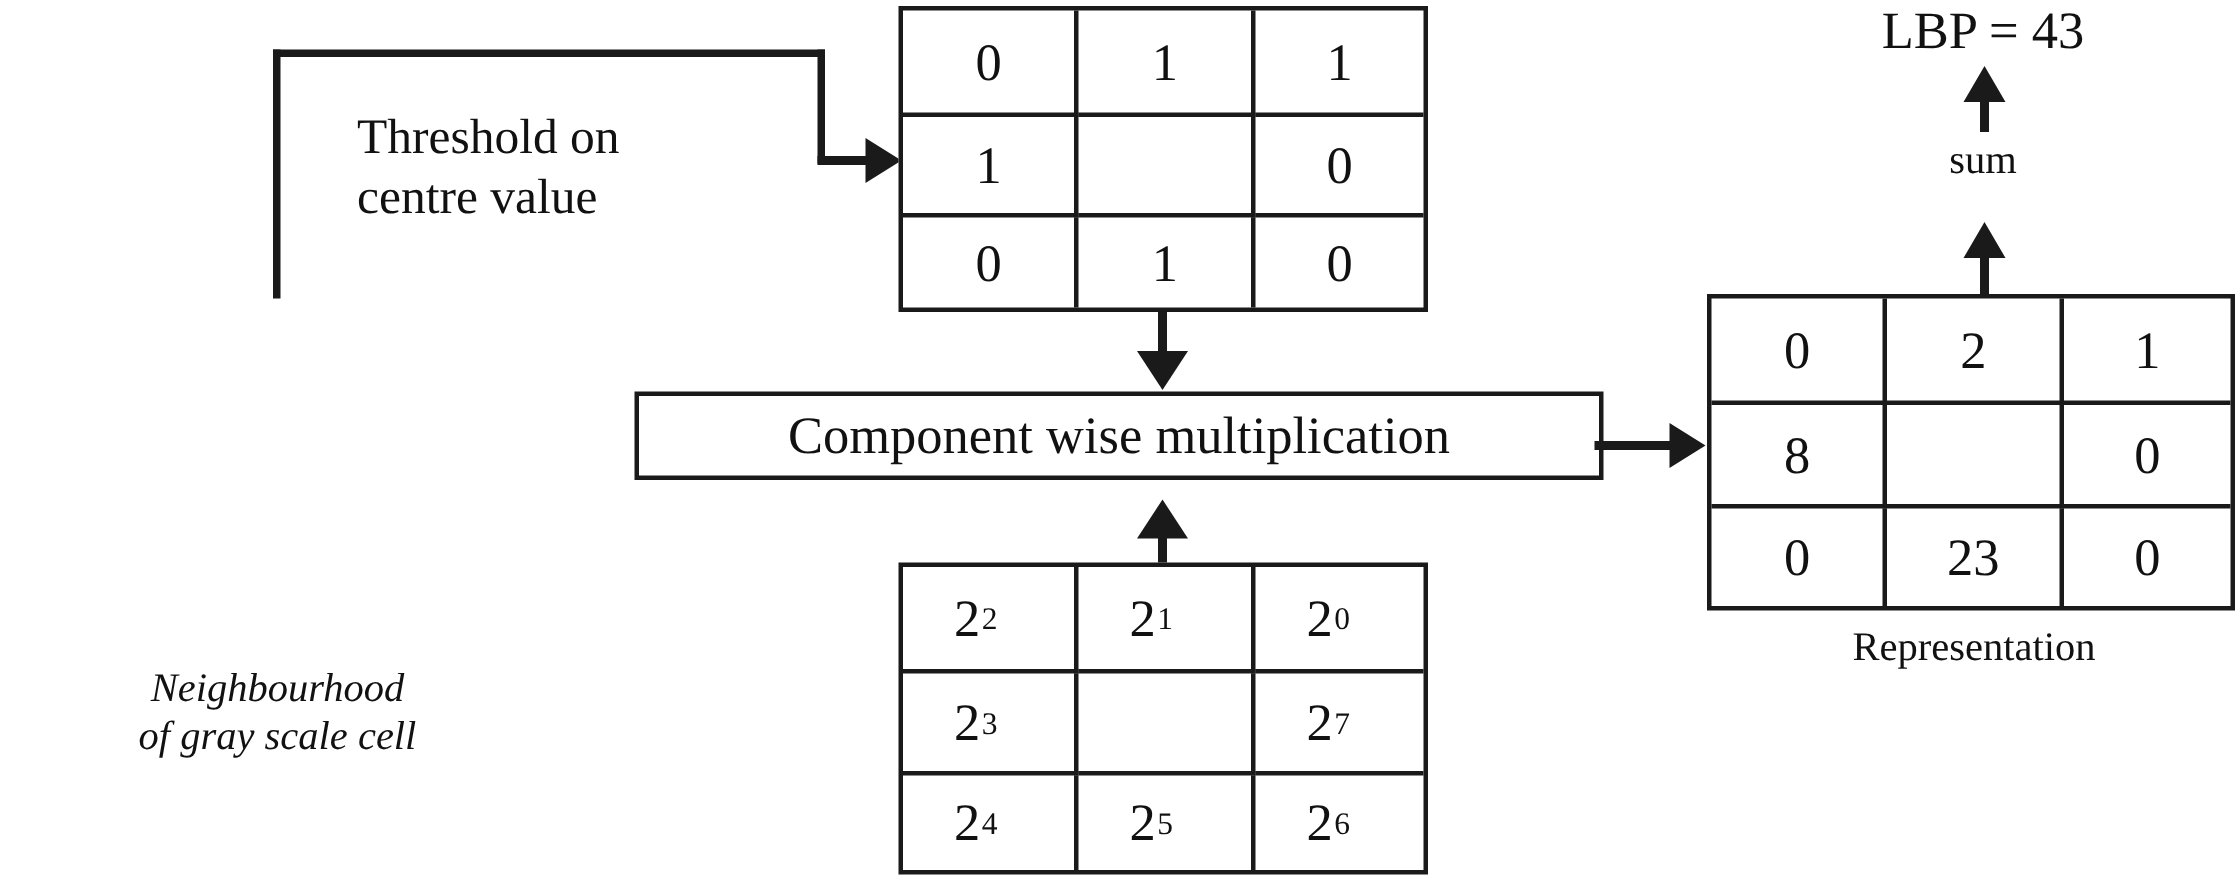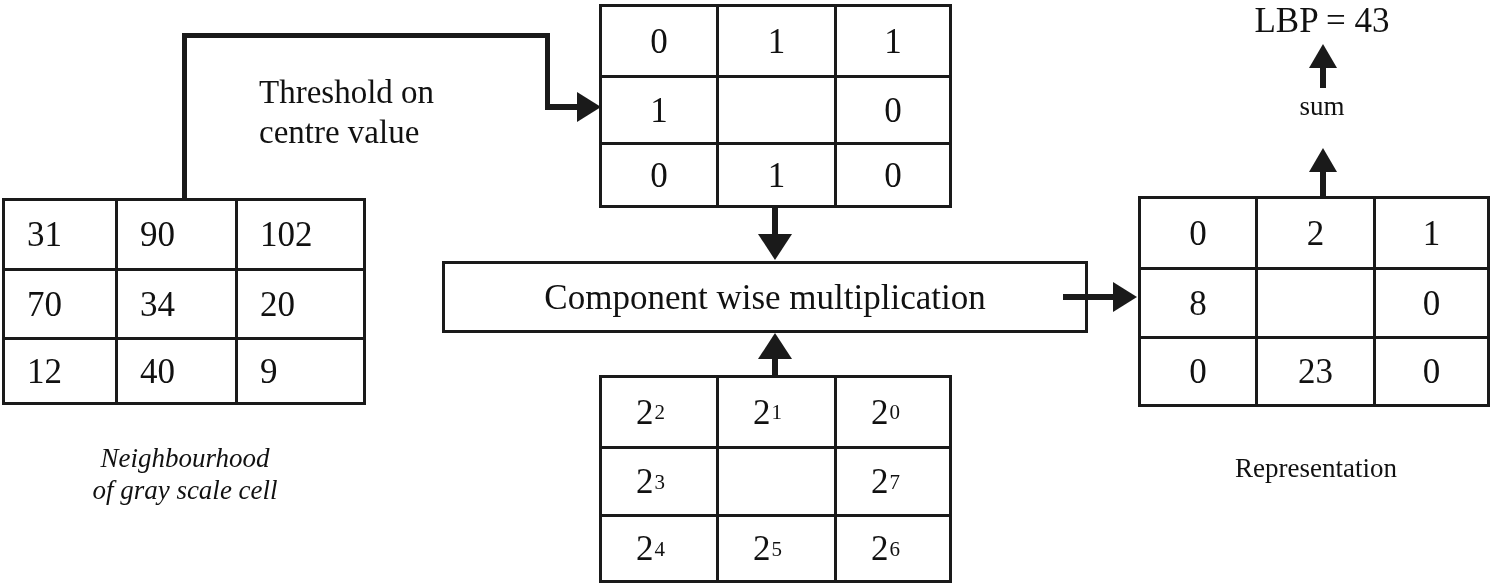--- a/index.html
+++ b/index.html
@@ -112,63 +112,52 @@
     border-left: 14px solid transparent;
     border-right: 14px solid transparent;
     border-bottom: 24px solid #1a1a1a;
   }
 </style>
 </head>
 <body>
 
 <div id="canvas">
 
-  <div class="grid align-left" style="left:2px; top:198px; width:364px; height:207px; --c1:113px; --c2:120px; --r1:70px; --r2:69px;">
-    <div class="cell c1 r1">31</div>
-    <div class="cell c2 r1">90</div>
-    <div class="cell c3 r1">102</div>
-    <div class="cell c1 r2">70</div>
-    <div class="cell c2 r2">34</div>
-    <div class="cell c3 r2">20</div>
-    <div class="cell c1 r3">12</div>
-    <div class="cell c2 r3">40</div>
-    <div class="cell c3 r3">9</div>
-  </div>
 
   <div class="caption" style="left:0px; top:443px; width:370px;font-style:italic;">Neighbourhood
 of gray scale cell</div>
 
   <div class="ln" style="left:182px; top:33px; width:5px; height:166px;"></div>
 
   <div class="ln" style="left:182px; top:33px; width:368px; height:5px;"></div>
 
   <div class="ln" style="left:545px; top:33px; width:5px; height:76px;"></div>
 
   <div class="ln" style="left:545px; top:104px; width:36px; height:6px;"></div>
   <div class="tri tri-right" style="left:577px; top:92px;"></div>
 
-  <div class="label-inline" style="left:238px; top:73px; width:300px;margin-left:21px;">Threshold on
+  <div class="label-inline" style="left:238px; top:73px; width:300px;">Threshold on
 centre value</div>
 
   <div class="grid align-center" style="left:599px; top:4px; width:353px; height:204px; --c1:117px; --c2:118px; --r1:71px; --r2:67px;">
     <div class="cell c1 r1">0</div>
     <div class="cell c2 r1">1</div>
     <div class="cell c3 r1">1</div>
     <div class="cell c1 r2">1</div>
     <div class="cell c2 r2"></div>
     <div class="cell c3 r2">0</div>
     <div class="cell c1 r3">0</div>
     <div class="cell c2 r3">1</div>
     <div class="cell c3 r3">0</div>
   </div>
 
   <div class="ln" style="left:772px; top:208px; width:6px; height:30px;"></div>
   <div class="tri tri-down" style="left:758px; top:234px;"></div>
 
-  <div class="proc-box" style="left:442px; top:261px; width:646px; height:72px;">
+  <div class="proc-box" style="left:423px; top:261px; width:646px; height:59px;">
     <span>Component wise multiplication</span>
   </div>
 
   <div class="ln" style="left:1063px; top:294px; width:54px; height:6px;"></div>
   <div class="tri tri-right" style="left:1113px; top:282px;"></div>
 
   <div class="ln" style="left:772px; top:356px; width:6px; height:20px;"></div>
   <div class="tri tri-up" style="left:758px; top:333px;"></div>
 
   <div class="grid align-pad" style="left:599px; top:375px; width:353px; height:208px; --c1:117px; --c2:118px; --r1:71px; --r2:68px;">
@@ -215,21 +204,21 @@
     <div class="cell c2 r1">2</div>
     <div class="cell c3 r1">1</div>
     <div class="cell c1 r2">8</div>
     <div class="cell c2 r2"></div>
     <div class="cell c3 r2">0</div>
     <div class="cell c1 r3">0</div>
     <div class="cell c2 r3">23</div>
     <div class="cell c3 r3">0</div>
   </div>
 
-  <div class="caption" style="left:1140px; top:453px; width:352px;">Representation</div>
+  <div class="caption" style="left:1140px; top:416px; width:352px;">Representation</div>
 
   <div class="ln" style="left:1320px; top:170px; width:6px; height:26px;"></div>
   <div class="tri tri-up-sm" style="left:1309px; top:148px;"></div>
 
   <div class="caption" style="left:1228px; top:91px; width:188px;">sum</div>
 
   <div class="ln" style="left:1320px; top:66px; width:6px; height:22px;"></div>
   <div class="tri tri-up-sm" style="left:1309px; top:44px;"></div>
 
   <div class="caption" style="left:1205px; top:0px; width:234px; font-size:35px;">LBP = 43</div>

